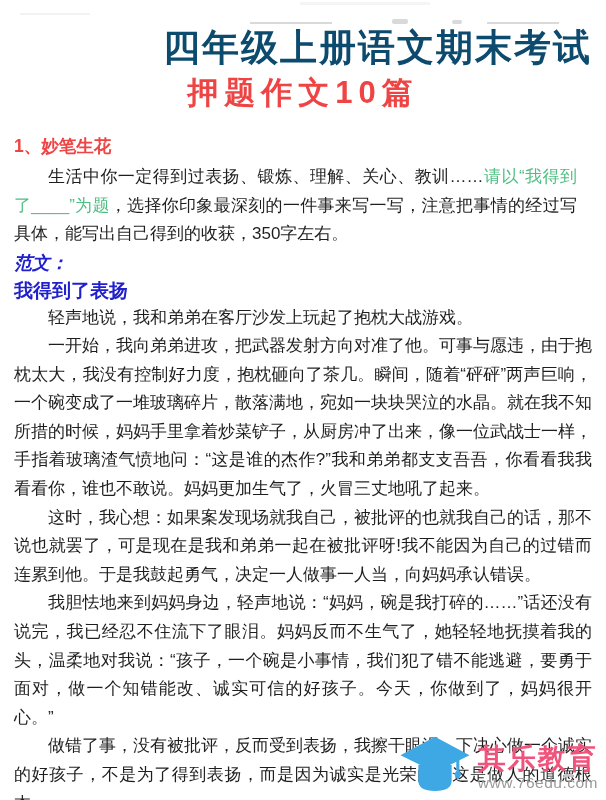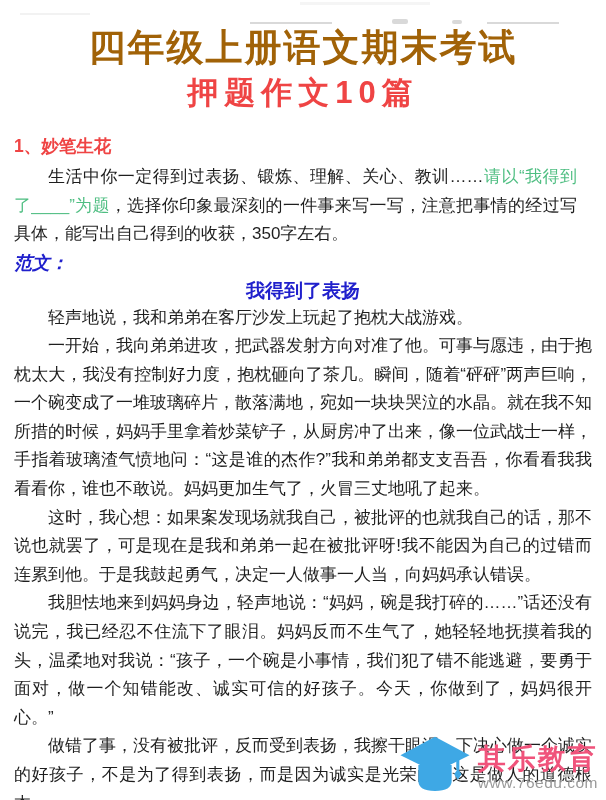--- a/index.html
+++ b/index.html
@@ -31,25 +31,25 @@
   }
   .a1 { left: 250px; top: 22px; width: 82px; height: 2px; }
   .a2 { left: 392px; top: 19px; width: 16px; height: 5px; border-radius: 2px; }
   .a3 { left: 452px; top: 20px; width: 10px; height: 4px; border-radius: 2px; }
   .a4 { left: 487px; top: 22px; width: 72px; height: 2px; }
   .a5 { left: 20px; top: 13px; width: 70px; height: 2px; opacity: 0.18; }
   .a6 { left: 300px; top: 2px; width: 130px; height: 3px; opacity: 0.15; }
 
   .doc-title {
     margin: 12px 0 0 0;
-    text-align: center;
+    text-align: right;
     font-size: 37px;
     line-height: 44px;
     font-weight: bold;
-    color: #a16207;
+    color: #0c4a6e;
     letter-spacing: 2px;
     white-space: nowrap;
   }
   .doc-subtitle {
     margin: 5px 0 0 0;
     text-align: center;
     font-size: 31px;
     line-height: 36px;
     font-weight: bold;
     color: #ef4444;
@@ -76,21 +76,20 @@
   .model-label {
     margin: 1px 0 0 0;
     font-size: 18px;
     line-height: 27px;
     font-weight: bold;
     color: #2020cc;
     font-style: italic;
   }
   .essay-title {
     margin: 0;
-    text-align: center;
     font-size: 19px;
     line-height: 27px;
     font-weight: bold;
     color: #2020cc;
   }
   .essay-body { margin: 0; }
   .essay-para {
     margin: 0;
     font-size: 17px;
     line-height: 28.6px;

